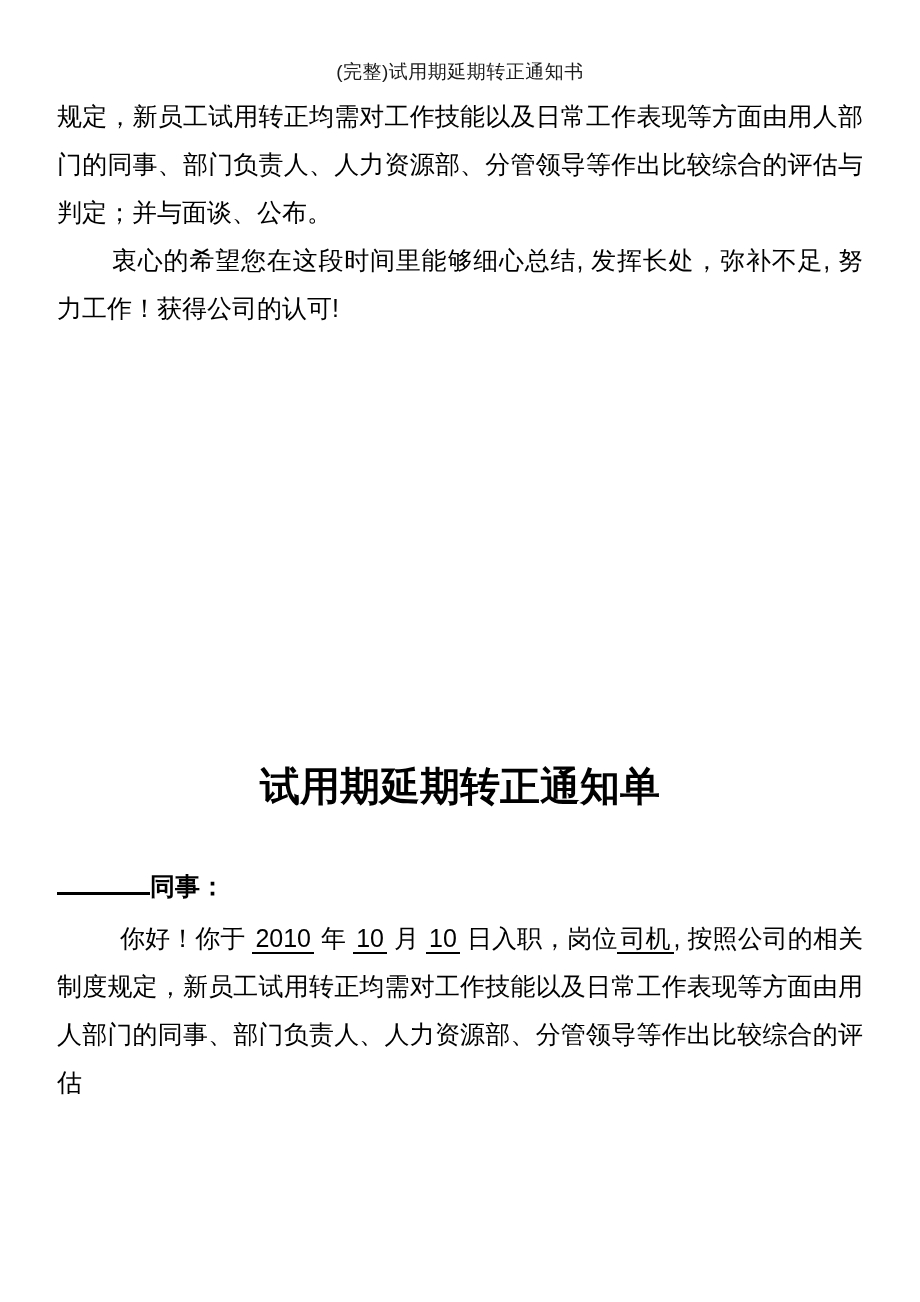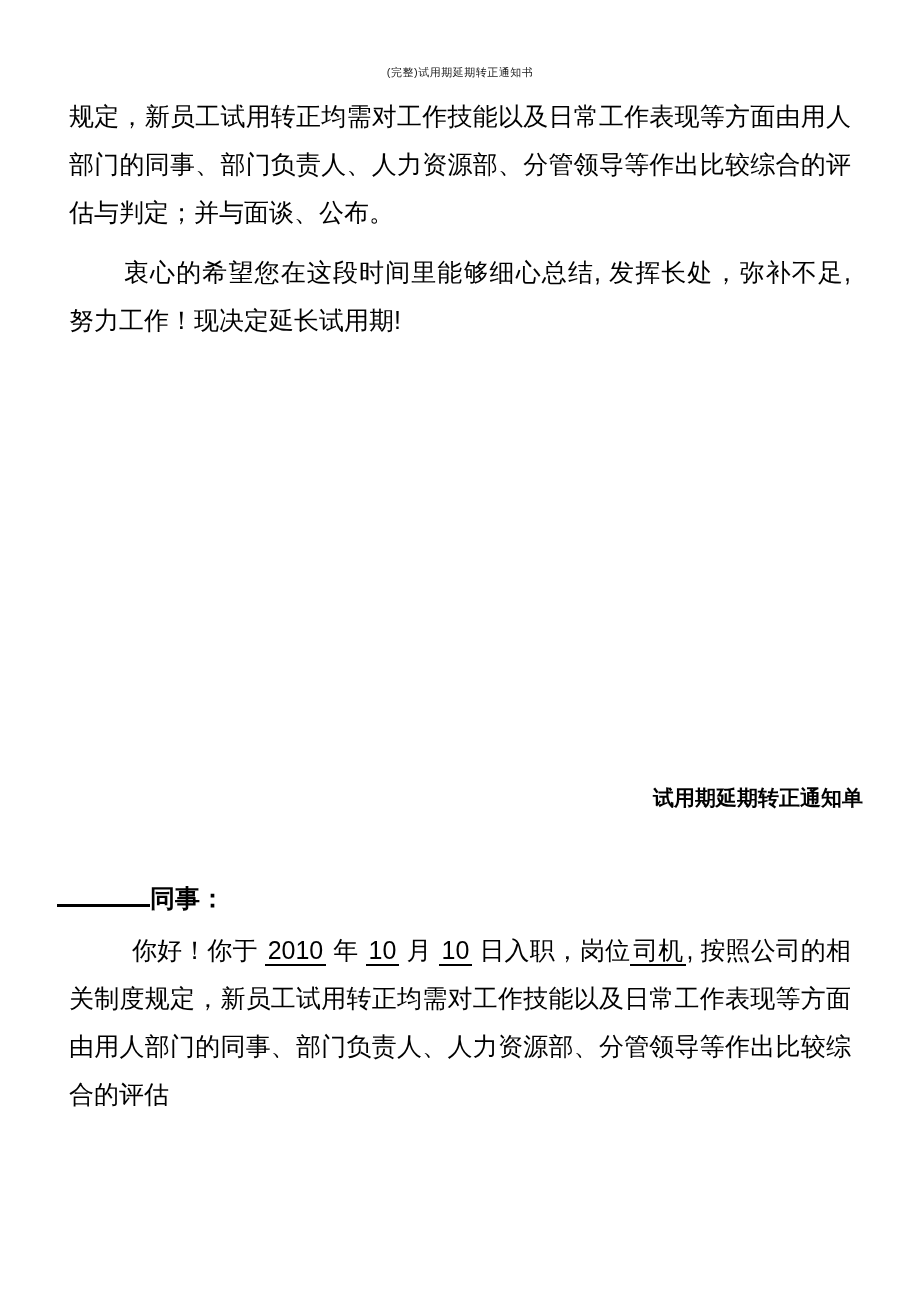--- a/index.html
+++ b/index.html
@@ -16,54 +16,54 @@
   }
   .page {
     width: 920px;
     height: 1302px;
     background: #ffffff;
     position: relative;
   }
   .doc-header {
     margin: 62px 0 0 0;
     text-align: center;
-    font-size: 11px;
+    font-size: 19px;
     line-height: 20px;
     color: #1a1a1a;
     letter-spacing: 0.5px;
   }
   .content {
     padding: 0 57px;
   }
   .body-para {
-    margin: 12px;
+    margin: 0;
     font-size: 25px;
     line-height: 48px;
     text-align: justify;
     color: #000000;
   }
   .first-para {
     margin-top: 10px;
   }
   .indent {
     text-indent: 55px;
   }
   .sign-line {
     margin: 0;
     font-size: 25px;
     line-height: 48px;
     padding-left: 398px;
     white-space: nowrap;
   }
   .notice-title {
     margin: 430px 0 0 0;
-    font-size: 21px;
+    font-size: 40px;
     line-height: 48px;
     font-weight: bold;
-    text-align: right;
+    text-align: center;
     color: #000000;
   }
   .salutation {
     margin: 52px 0 0 0;
     font-size: 25px;
     line-height: 48px;
     font-weight: bold;
     color: #000000;
   }
   .blank {
@@ -87,21 +87,21 @@
 
 <div class="page">
 
   <div class="doc-header">(完整)试用期延期转正通知书</div>
 
   <div class="content">
 
     <p class="body-para first-para">规定，新员工试用转正均需对工作技能以及日常工作表现等方面由用人部门的同事、部门负责人、人力资源部、分管领导等作出比较综合的评估与判定；并与面谈、公布。</p>
 
 
-    <p class="body-para indent">衷心的希望您在这段时间里能够细心总结, 发挥长处，弥补不足, 努力工作！现决定延长试用期!</p>
+    <p class="body-para indent">衷心的希望您在这段时间里能够细心总结, 发挥长处，弥补不足, 努力工作！获得公司的认可!</p>
 
 
     <h1 class="notice-title">试用期延期转正通知单</h1>
 
     <p class="salutation"><span class="blank"></span><span class="salutation-text">同事：</span></p>
 
     <p class="body-para greet"><span>你好！你于 </span><span class="u">2010</span><span> 年 </span><span class="u">10</span><span> 月 </span><span class="u">10</span><span> 日入职，岗位</span><span class="u">司机</span><span>, 按照公司的相关制度规定，新员工试用转正均需对工作技能以及日常工作表现等方面由用人部门的同事、部门负责人、人力资源部、分管领导等作出比较综合的评估</span></p>
 
   </div>
 </div>

